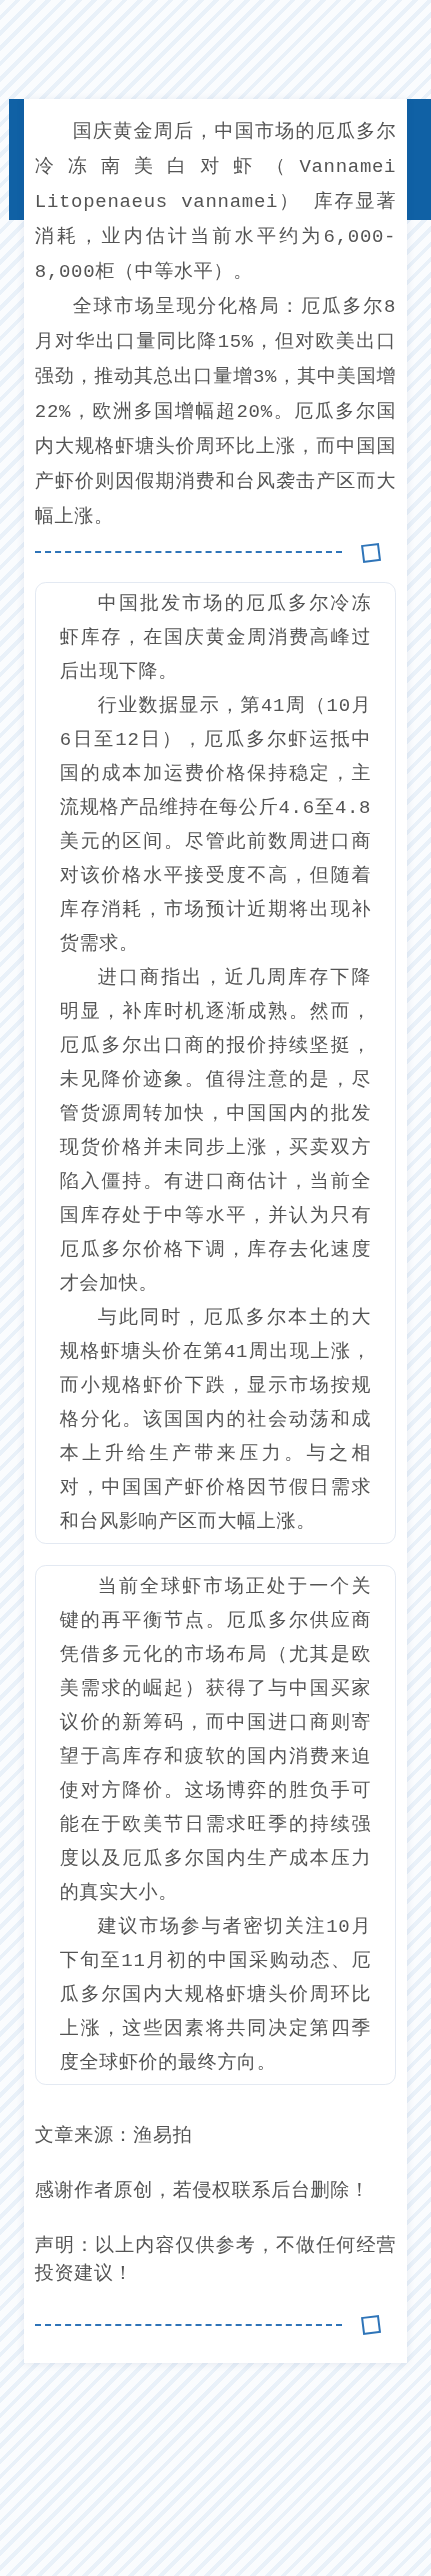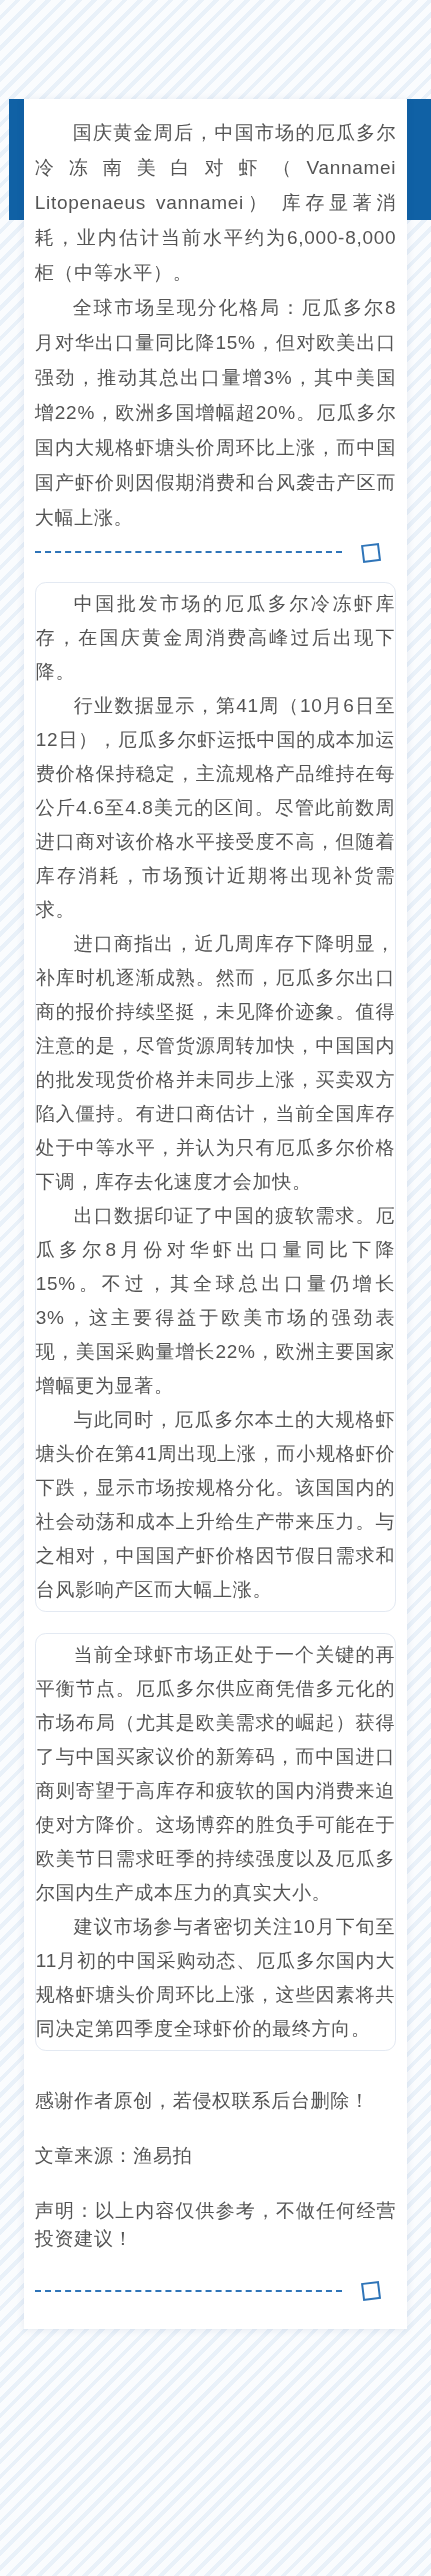--- a/index.html
+++ b/index.html
@@ -65,20 +65,21 @@
     padding: 16px 10.8px 27px 10.8px;
   }
   .card p.body {
     margin: 0;
     font-size: 19px;
     line-height: 35px;
     color: var(--text, #545454);
     text-align: justify;
     text-indent: 2em;
     letter-spacing: 0.7px;
+    font-family: Liberation Mono, monospace;
   }
   
   .divider-row {
     display: flex;
     align-items: center;
     margin: 6.7px 0 17.5px 0;
     height: 21.6px;
   }
   .divider-line {
     flex: 0 0 85%;
@@ -88,21 +89,21 @@
     width: 17.5px; height: 17.5px;
     margin-left: 20px;
     border: 2px solid var(--divider, #2e74b8);
     background: #ffffff;
     transform: rotate(-7deg);
   }
   
   .note-box {
     border: 1.3px solid var(--boxBorder, #e3e9f2);
     border-radius: 10.8px;
-    padding: 4px 0;
+    padding: 4px 24px;
     margin: 19px 0 0 0;
     background: #ffffff;
   }
   .note-box p.body { line-height: 34px; }
   .note-box + .note-box { margin-top: 21px; }
   
   .footer { margin-top: 36px; }
   .footer p {
     margin: 0 0 27px 0;
     font-size: 19px;
@@ -135,32 +136,31 @@
 
     <div class="divider-row">
       <div class="divider-line"></div>
       <div class="sticker"></div>
     </div>
 
     <div class="note-box">
       <p class="body">中国批发市场的厄瓜多尔冷冻虾库存，在国庆黄金周消费高峰过后出现下降。</p>
       <p class="body">行业数据显示，第41周（10月6日至12日），厄瓜多尔虾运抵中国的成本加运费价格保持稳定，主流规格产品维持在每公斤4.6至4.8美元的区间。尽管此前数周进口商对该价格水平接受度不高，但随着库存消耗，市场预计近期将出现补货需求。</p>
       <p class="body">进口商指出，近几周库存下降明显，补库时机逐渐成熟。然而，厄瓜多尔出口商的报价持续坚挺，未见降价迹象。值得注意的是，尽管货源周转加快，中国国内的批发现货价格并未同步上涨，买卖双方陷入僵持。有进口商估计，当前全国库存处于中等水平，并认为只有厄瓜多尔价格下调，库存去化速度才会加快。</p>
-      <p class="body">出口数据印证了中国的疲软需求。厄瓜多尔8月份对华虾出口量同比下降15%。不过，其全球总出口量仍增长3%，这主要得益于欧美市场的强劲表现，美国采购量增长22%，欧洲主要国家增幅更为显著。</p>
       <p class="body">与此同时，厄瓜多尔本土的大规格虾塘头价在第41周出现上涨，而小规格虾价下跌，显示市场按规格分化。该国国内的社会动荡和成本上升给生产带来压力。与之相对，中国国产虾价格因节假日需求和台风影响产区而大幅上涨。</p>
     </div>
 
     <div class="note-box">
       <p class="body">当前全球虾市场正处于一个关键的再平衡节点。厄瓜多尔供应商凭借多元化的市场布局（尤其是欧美需求的崛起）获得了与中国买家议价的新筹码，而中国进口商则寄望于高库存和疲软的国内消费来迫使对方降价。这场博弈的胜负手可能在于欧美节日需求旺季的持续强度以及厄瓜多尔国内生产成本压力的真实大小。</p>
       <p class="body">建议市场参与者密切关注10月下旬至11月初的中国采购动态、厄瓜多尔国内大规格虾塘头价周环比上涨，这些因素将共同决定第四季度全球虾价的最终方向。</p>
     </div>
 
     <div class="footer">
+      <p>文章来源：渔易拍</p>
       <p>感谢作者原创，若侵权联系后台删除！</p>
-      <p>文章来源：渔易拍</p>
       <p>声明：以上内容仅供参考，不做任何经营投资建议！</p>
     </div>
 
     <div class="divider-row end">
       <div class="divider-line"></div>
       <div class="sticker"></div>
     </div>
 
   </div>
 </div>

